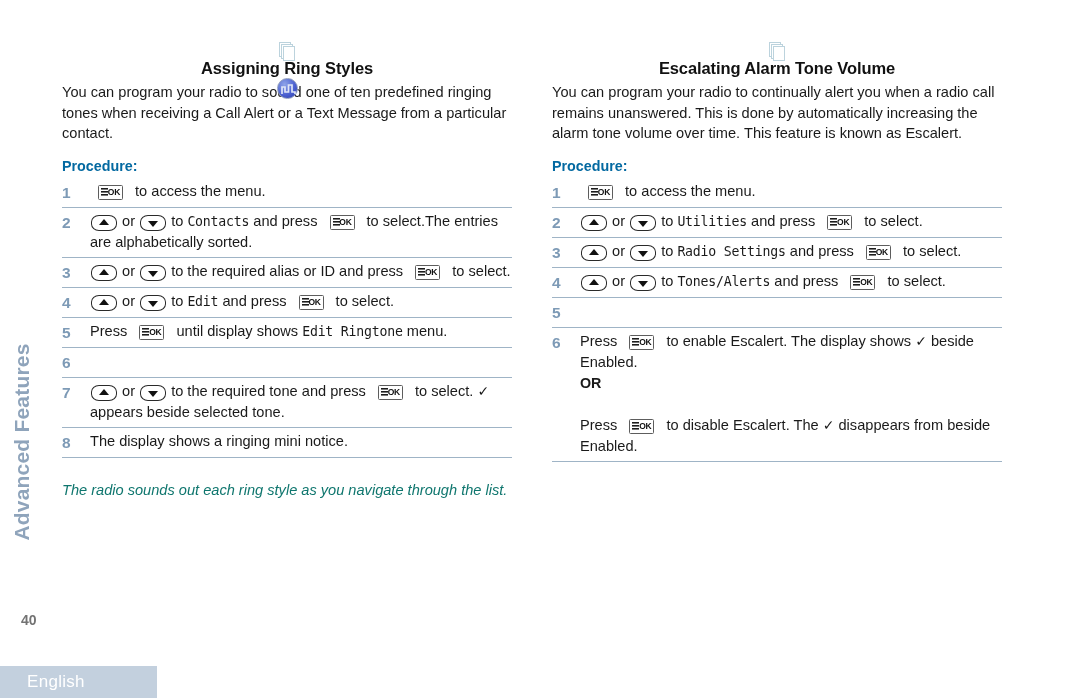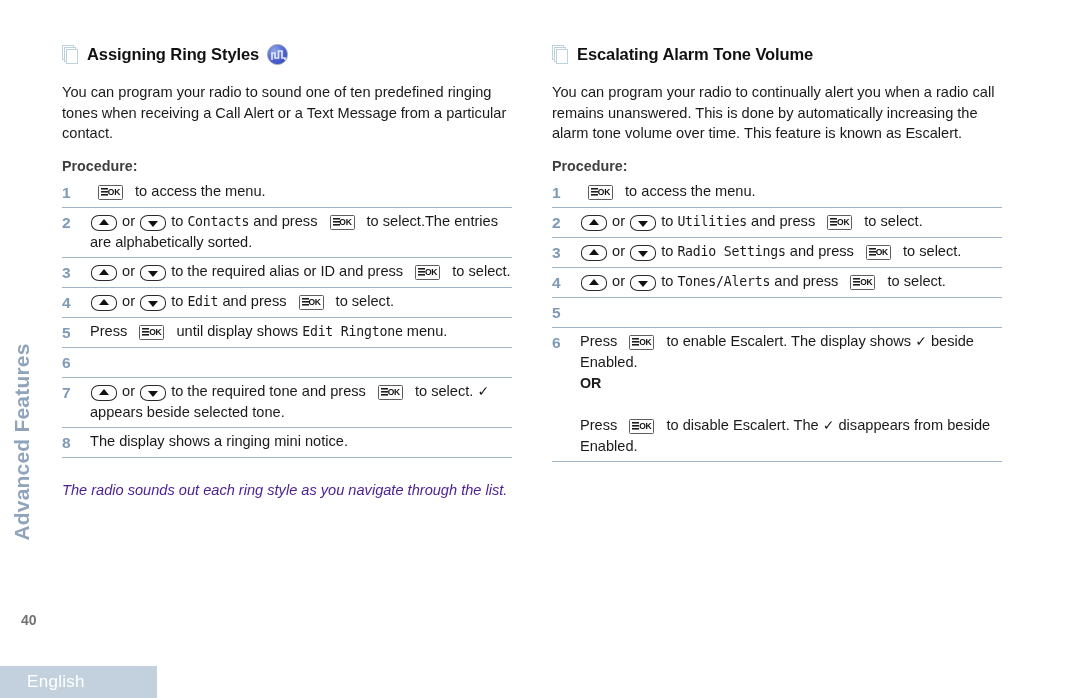--- a/index.html
+++ b/index.html
@@ -74,23 +74,24 @@
     top: 42px;
     width: 450px;
   }
   #col-left  { left: 62px; }
   #col-right { left: 552px; }
 
   
   .section-head {
     display: flex;
     align-items: center;
-    gap: 8px;
+    gap: 0;
     margin-bottom: 16px;
     height: 24px;
+    flex-direction: column;
   }
   .section-head .title {
     font-size: 16.5px;
     font-weight: bold;
     color: #111111;
     letter-spacing: -0.1px;
   }
   
   .pages-icon {
     position: relative;
@@ -125,21 +126,21 @@
   p.body {
     margin: 0 0 14px 0;
     font-size: 14.6px;
     line-height: 20.5px;
     color: #1a1a1a;
   }
   .procedure-label {
     margin: 0 0 4px 0;
     font-size: 14.3px;
     font-weight: bold;
-    color: #404040;
+    color: #0369a1;
   }
 
   
   ol.steps { list-style: none; margin: 0; padding: 0; }
   ol.steps > li {
     display: flex;
     align-items: flex-start;
     border-bottom: 1.6px solid #9fb4c6;
     padding: 3px 0 4px 0;
     min-height: 20px;
@@ -221,21 +222,21 @@
     font-size: 13.2px;
     letter-spacing: -0.2px;
   }
   .chk { font-size: 14px; }
 
   p.note {
     margin: 22px 0 0 0;
     font-size: 14.6px;
     line-height: 20.5px;
     font-style: italic;
-    color: #4c1d95;
+    color: #0f766e;
   }
   .or-line { font-weight: bold; display: block; font-size: 14.3px; }
 </style>
 </head>
 <body>
 
 <div id="side-chapter">
   <div class="rot">Advanced Features</div>
 </div>
 

